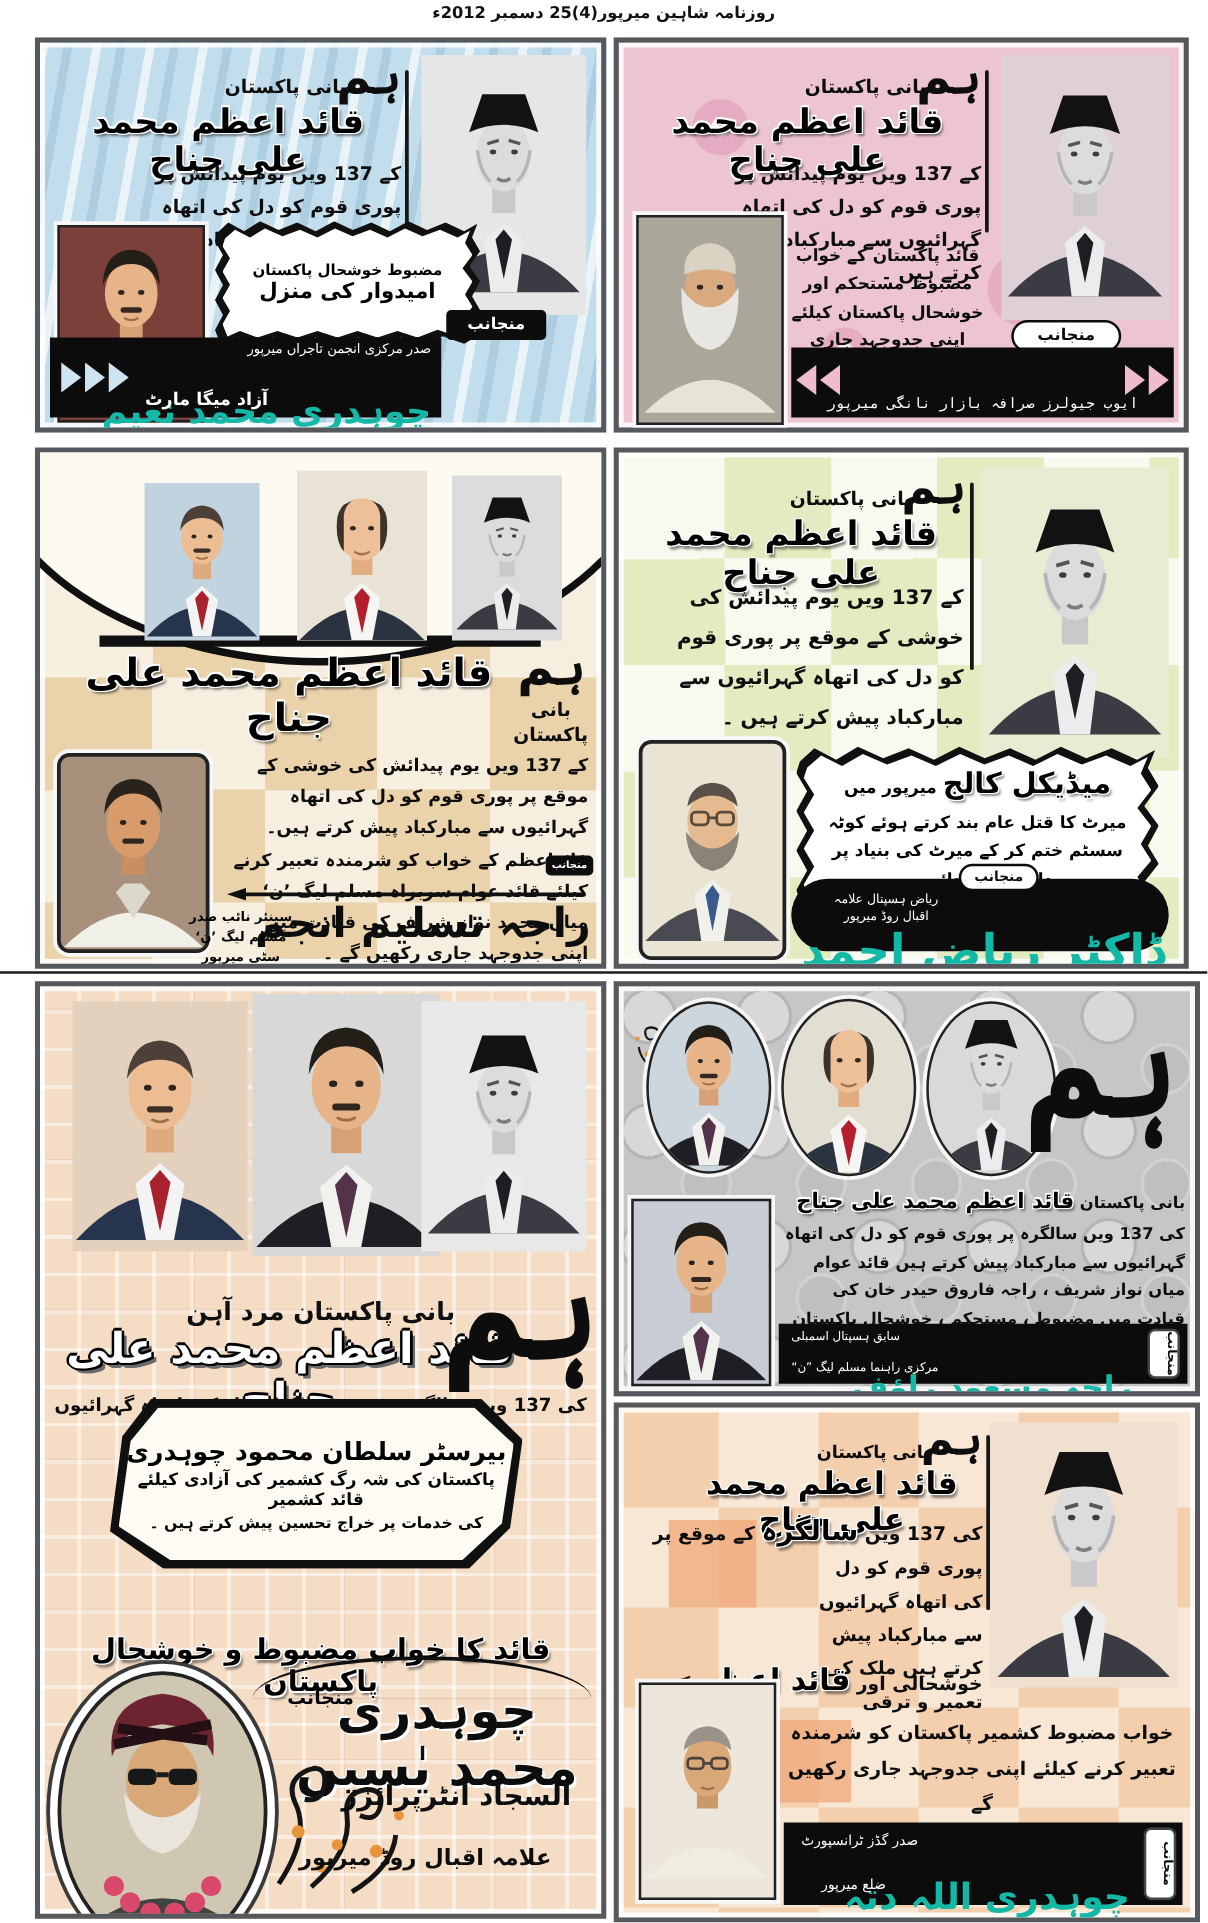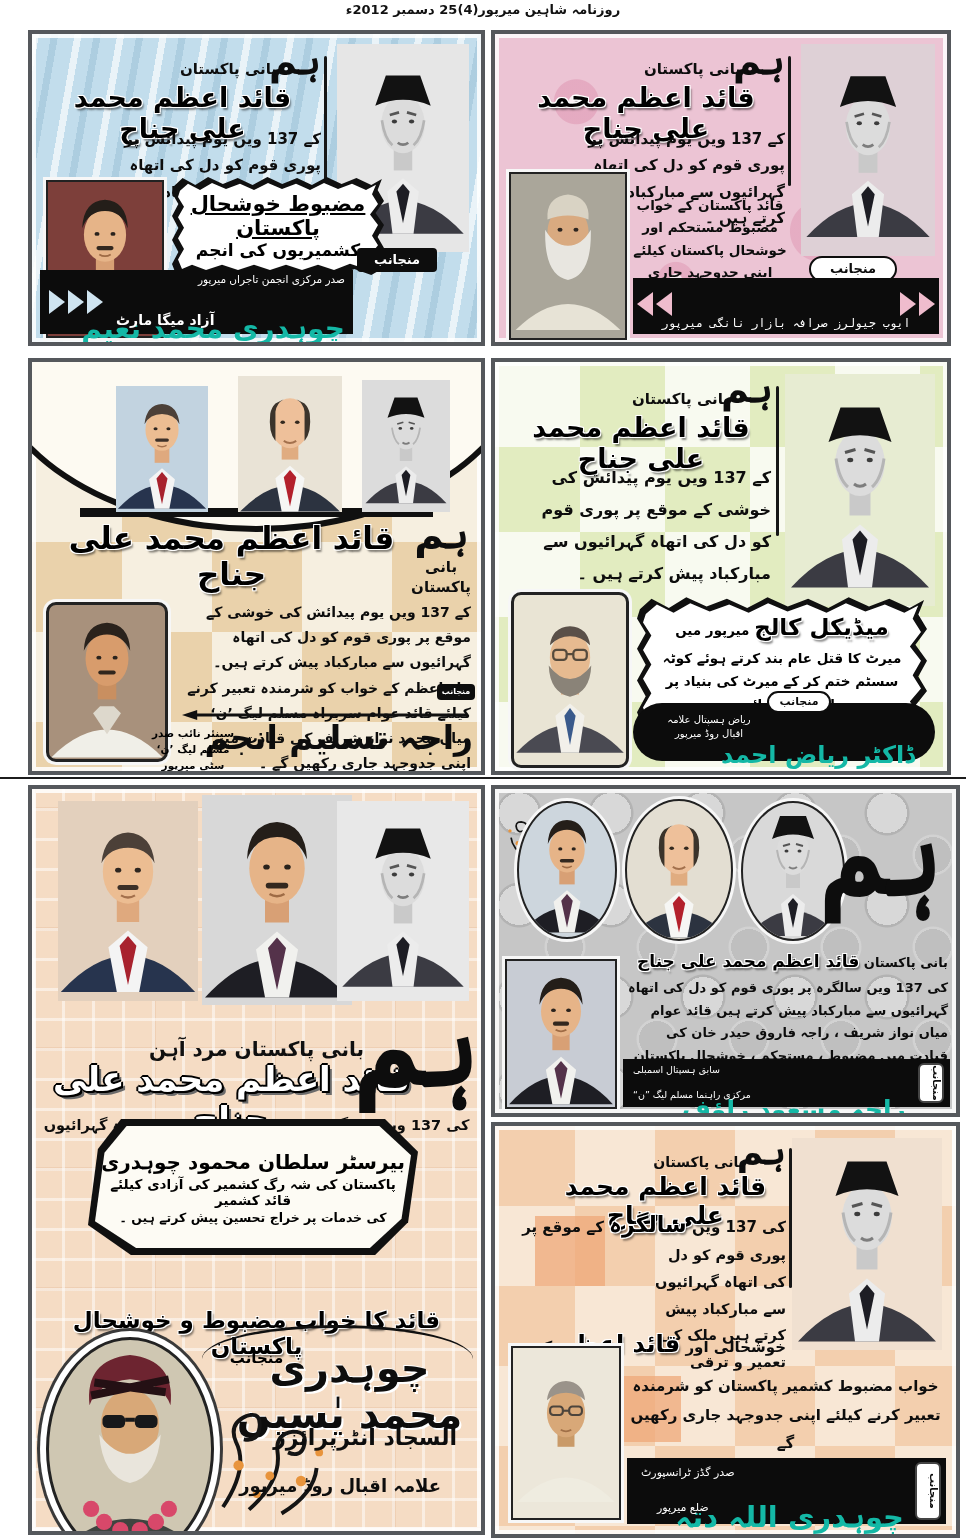--- a/index.html
+++ b/index.html
@@ -286,22 +286,22 @@
     <div class="bani abs" style="right:196px; top:18px;">بانی پاکستان</div>
     <div class="t-blk abs" style="left:2px; right:150px; top:40px; font-size:27px; text-align:center;">قائد اعظم محمد علی جناح</div>
     <div class="btxt abs" style="left:64px; right:152px; top:84px; font-size:15px;">کے 137 ویں یوم پیدائش پر پوری قوم کو دل کی اتھاہ گہرائیوں سے مبارکباد پیش کرتے ہیں ۔</div>
     <div class="photo abs" style="left:6px; top:138px; width:118px; height:158px; background:#7d3f3a;">
         <svg>
           <use href="#sym-suit-b"></use>
         </svg>
       </div>
     <div class="zz-out" style="left:132px; top:134px; width:212px; height:100px;">
       <div class="zz-in" style="display:flex; flex-direction:column; justify-content:center; text-align:center; font-weight:bold;">
-        <span style="font-size:21px;text-decoration:underline;">مضبوط خوشحال پاکستان</span>
-        <span style="font-size:17px;">کشمیریوں کی انجم</span>
+        <span style="font-size:12px;">مضبوط خوشحال پاکستان</span>
+        <span style="font-size:17px;">امیدوار کی منزل</span>
       </div>
     </div>
     <div class="mn-black abs" style="right:36px; top:206px; width:80px; height:24px;">منجانب</div>
     <div class="nbar" style="left:0; right:120px; bottom:0; height:64px;">
       <div class="nsmall" style="right:8px; top:2px;">صدر مرکزی انجمن تاجراں میرپور</div>
       <div class="nname" style="right:8px; top:14px; font-size:28px;">چوہدری محمد نعیم</div>
       <div class="nsmall" style="left:76px; bottom:4px; font-size:14px; font-weight:bold;">آزاد میگا مارٹ</div>
       <div class="abs" style="left:6px; top:20px;">
         <span class="tri tri-r"></span><span class="tri tri-r"></span><span class="tri tri-r"></span>
       </div>
@@ -394,21 +394,21 @@
     <div class="zz-out" style="left:134px; right:12px; top:226px; height:132px;">
       <div class="zz-in" style="display:flex; align-items:center; padding:8px 16px;">
         <div style="font-weight:bold; font-size:13.5px; line-height:1.7; text-align:center;">
           <span class="t-blk" style="font-size:23px;">میڈیکل کالج</span>
           <span>میرپور میں میرٹ کا قتل عام بند کرتے ہوئے کوٹہ سسٹم ختم کر کے میرٹ کی بنیاد پر داخلے دیئے جائیں ۔</span>
         </div>
       </div>
     </div>
     <div class="nbar" style="left:130px; right:4px; bottom:2px; height:58px; border-radius:29px;">
       <div class="mn-pill abs" style="right:104px; top:-12px; width:64px; height:22px; font-size:11px; line-height:18px;">منجانب</div>
-      <div class="nname" style="right:20px; top:10px; font-size:24px;">ڈاکٹر ریاض احمد</div>
+      <div class="nname" style="right:3px; top:10px; font-size:36px;">ڈاکٹر ریاض احمد</div>
       <div class="nsmall" style="left:26px; top:10px; width:100px; font-size:10px; text-align:center;">ریاض ہسپتال علامہ اقبال روڈ میرپور</div>
     </div>
   </div>
 </div>
 
 <div id="row-divider"></div>
 
 <div class="ad" id="ad-yaseen">
   <div class="photo noframe abs" style="left:26px; top:12px; width:140px; height:200px; background:#e3d0bd;">
       <svg>

